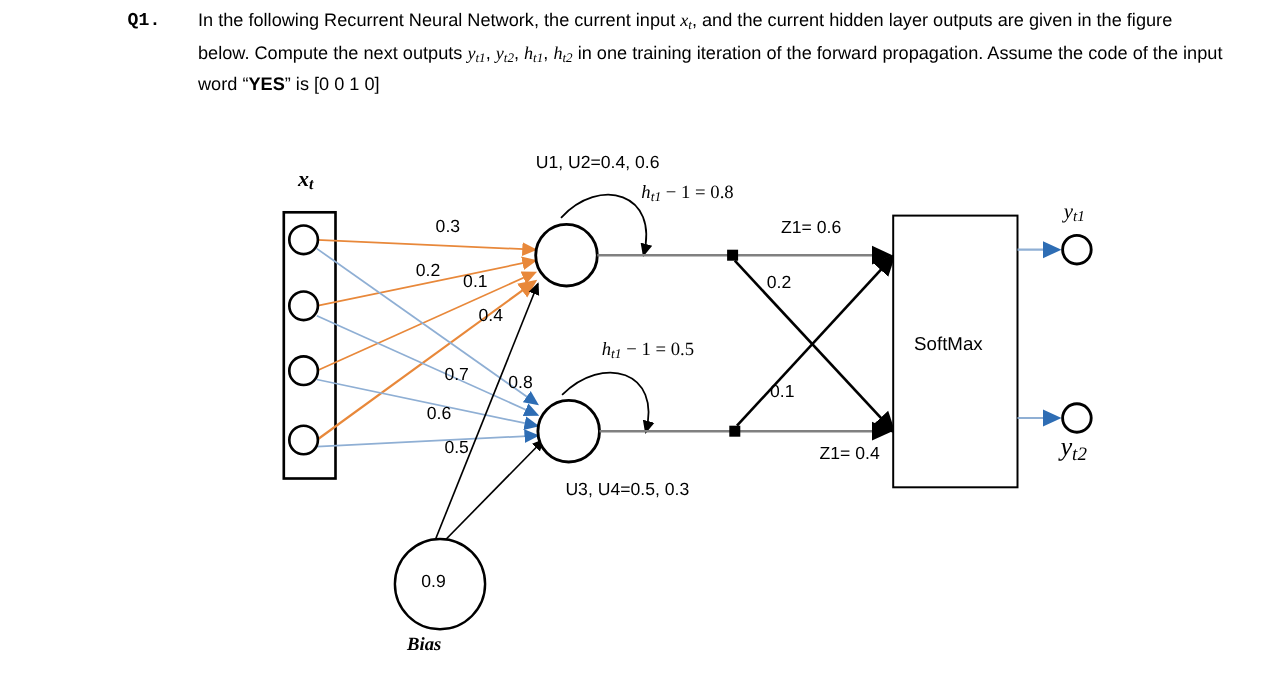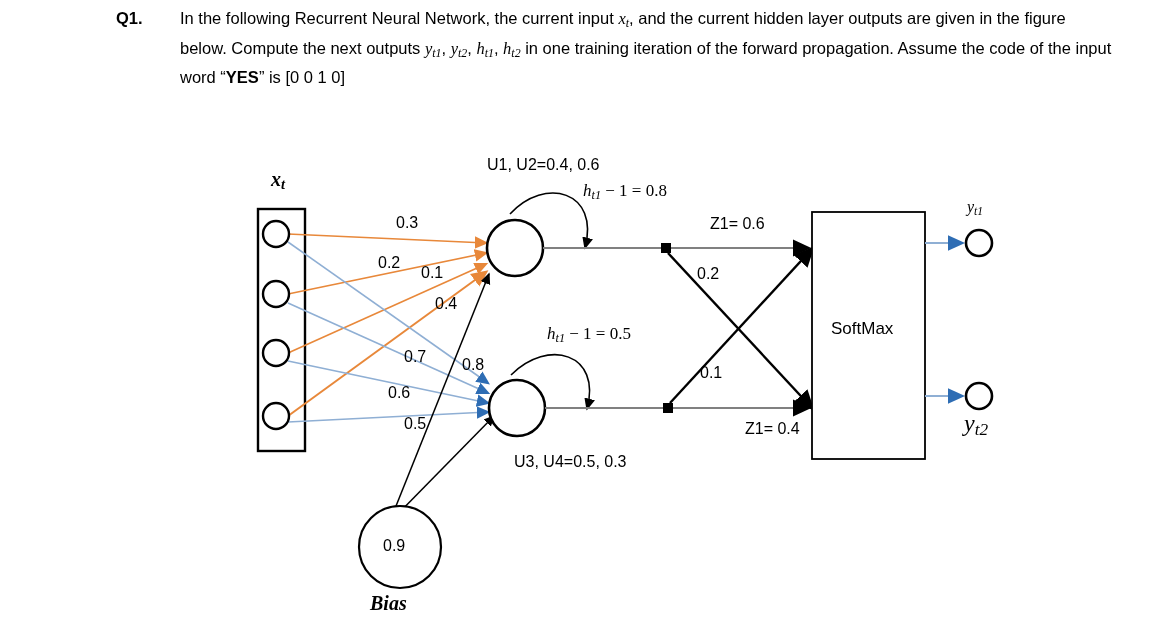--- a/index.html
+++ b/index.html
@@ -6,28 +6,28 @@
   body{
     width:1170px;height:628px;background:#ffffff;
     font-family:"Liberation Sans", sans-serif;
     color:#000;overflow:hidden;position:relative;
   }
   #question{
     position:absolute;left:116px;top:6px;width:1000px;
     font-size:16.5px;line-height:25px;
   }
   #question .qnum{
-    position:absolute;left:0;top:0;font-weight:bold;font-size:16.5px;
+    position:absolute;left:0;top:0;font-weight:bold;font-size:16.5px;font-family:Liberation Mono, monospace;
   }
   #question .qbody{margin-left:64px;display:block;}
   .mi{font-family:"Liberation Serif", serif;font-style:italic;}
   .misub{font-size:0.72em;vertical-align:-0.22em;font-style:italic;
          font-family:"Liberation Serif", serif;}
   .bold{font-weight:bold;}
-  #figure{position:absolute;left:0;top:16px;width:1170px;height:552px;}
+  #figure{position:absolute;left:0;top:0;width:1170px;height:552px;}
   svg{position:absolute;left:0;top:0;}
   .lbl{position:absolute;font-size:16px;white-space:nowrap;}
   .lbl-serif{position:absolute;white-space:nowrap;
     font-family:"Liberation Serif", serif;font-size:17px;}
   .lbl-italic{position:absolute;white-space:nowrap;
     font-family:"Liberation Serif", serif;font-style:italic;
     font-weight:bold;font-size:20px;}
   .sm-label{position:absolute;font-size:17px;white-space:nowrap;}
 </style>
 </head>
@@ -145,26 +145,26 @@
   <div class="lbl" style="left:378px;top:238px;">0.2</div>
   <div class="lbl" style="left:421px;top:248px;">0.1</div>
   <div class="lbl" style="left:435px;top:279px;">0.4</div>
 
   <div class="lbl" style="left:404px;top:332px;">0.7</div>
   <div class="lbl" style="left:462px;top:340px;">0.8</div>
   <div class="lbl" style="left:388px;top:368px;">0.6</div>
   <div class="lbl" style="left:404px;top:399px;">0.5</div>
 
   <div class="lbl" style="left:383px;top:521px;">0.9</div>
-  <div class="lbl-italic" style="left:370px;top:576px;font-size:20px;text-align:right;">Bias</div>
+  <div class="lbl-italic" style="left:370px;top:576px;font-size:17px;text-align:right;">Bias</div>
 
   <div class="lbl" style="left:710px;top:199px;">Z1= 0.6</div>
   <div class="lbl" style="left:700px;top:404px;margin-left:45px;">Z1= 0.4</div>
 
   <div class="lbl" style="left:697px;top:249px;">0.2</div>
   <div class="lbl" style="left:700px;top:348px;">0.1</div>
 
   <div class="sm-label" style="left:831px;top:303px;">SoftMax</div>
 
-  <div class="lbl-serif" style="left:967px;top:182px;font-size:16px;"><span class="mi">y</span><span class="misub">t1</span></div>
+  <div class="lbl-serif" style="left:967px;top:182px;font-size:19px;"><span class="mi">y</span><span class="misub">t1</span></div>
   <div class="lbl-serif" style="left:964px;top:394px;font-size:24px;"><span class="mi">y</span><span class="misub">t2</span></div>
 
 </div>
 
 </body></html>

